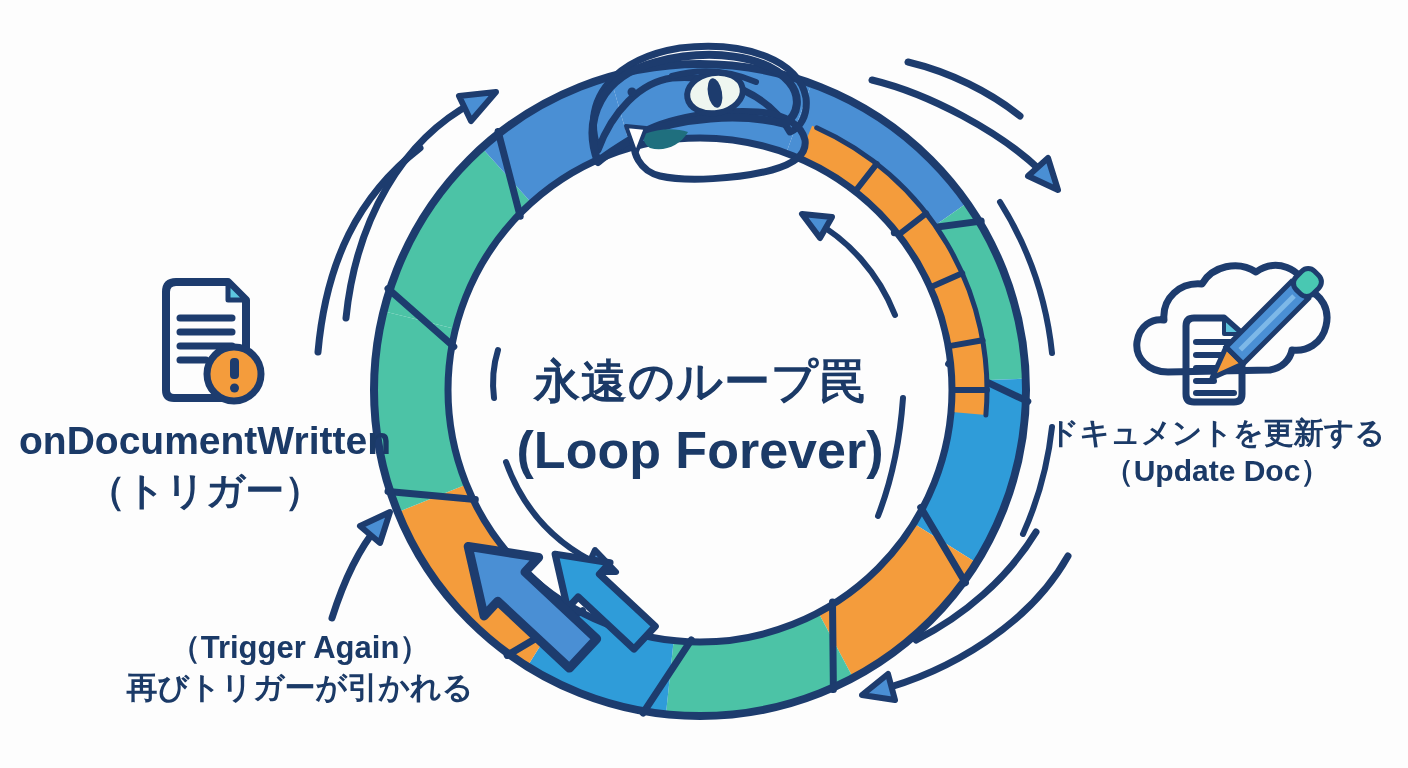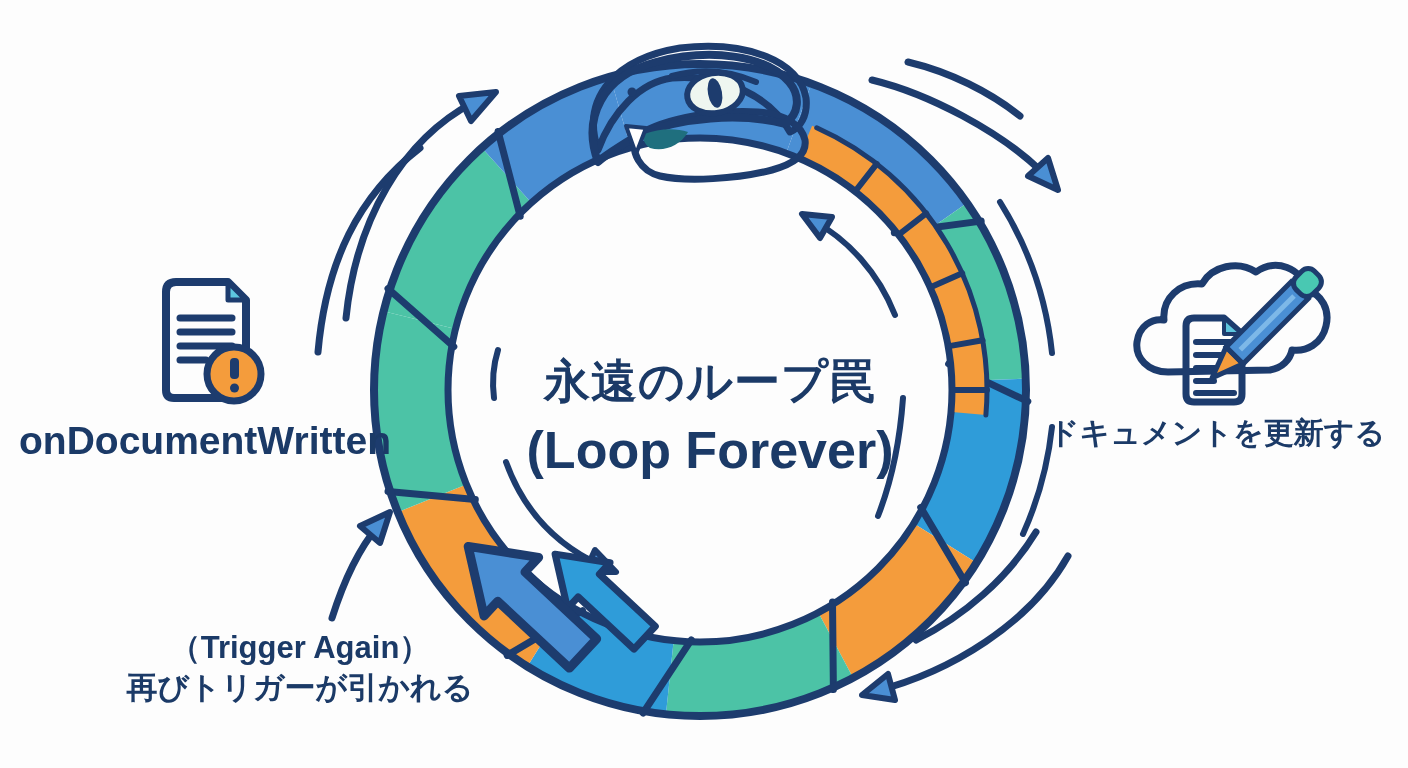--- a/index.html
+++ b/index.html
@@ -12,21 +12,21 @@
   body{
     background:var(--bg);
     font-family:"Liberation Sans","DejaVu Sans",sans-serif;
     position:relative;color:var(--ink);
   }
   svg{position:absolute;left:0;top:0;}
   .lbl{position:absolute;text-align:center;font-weight:700;color:var(--ink);line-height:1.28;}
   .lbl-left{left:18px;top:416px;width:374px;font-size:39px;}
   .lbl-right{left:1026px;top:414px;width:382px;font-size:30px;}
   .lbl-bottom{left:92px;top:628px;width:416px;font-size:31px;}
-  .lbl-center{left:460px;top:352px;width:500px;}
+  .lbl-center{left:450px;top:352px;width:500px;}
   .lbl-center .ja{font-size:46px;font-weight:700;letter-spacing:1px;}
   .lbl-center .en{font-size:52px;font-weight:700;margin-top:6px;}
   
   .ln{fill:none;stroke:var(--navy);stroke-linecap:round;stroke-linejoin:round;}
   .seg{fill:none;stroke-width:74;}
   .s-blue{stroke:var(--blue);} .s-blue2{stroke:var(--blue2);}
   .s-teal{stroke:var(--teal);} .s-orange{stroke:var(--orange);}
   .ah{fill:var(--blue);stroke:var(--navy);stroke-width:6;stroke-linejoin:round;}
   .bigarrow{stroke:var(--navy);stroke-width:9;stroke-linejoin:round;}
 </style>
@@ -170,22 +170,24 @@
   </g>
 </svg>
 
 <div class="lbl lbl-center">
   <div class="ja">永遠のループ罠</div>
   <div class="en">(Loop Forever)</div>
 </div>
 
 <div class="lbl lbl-left">
   <div>onDocumentWritten</div>
+  <div>（トリガー）</div>
 </div>
 
 <div class="lbl lbl-right">
   <div>ドキュメントを更新する</div>
+  <div>（Update Doc）</div>
 </div>
 
 <div class="lbl lbl-bottom">
   <div>（Trigger Again）</div>
   <div>再びトリガーが引かれる</div>
 </div>
 
 </body></html>

